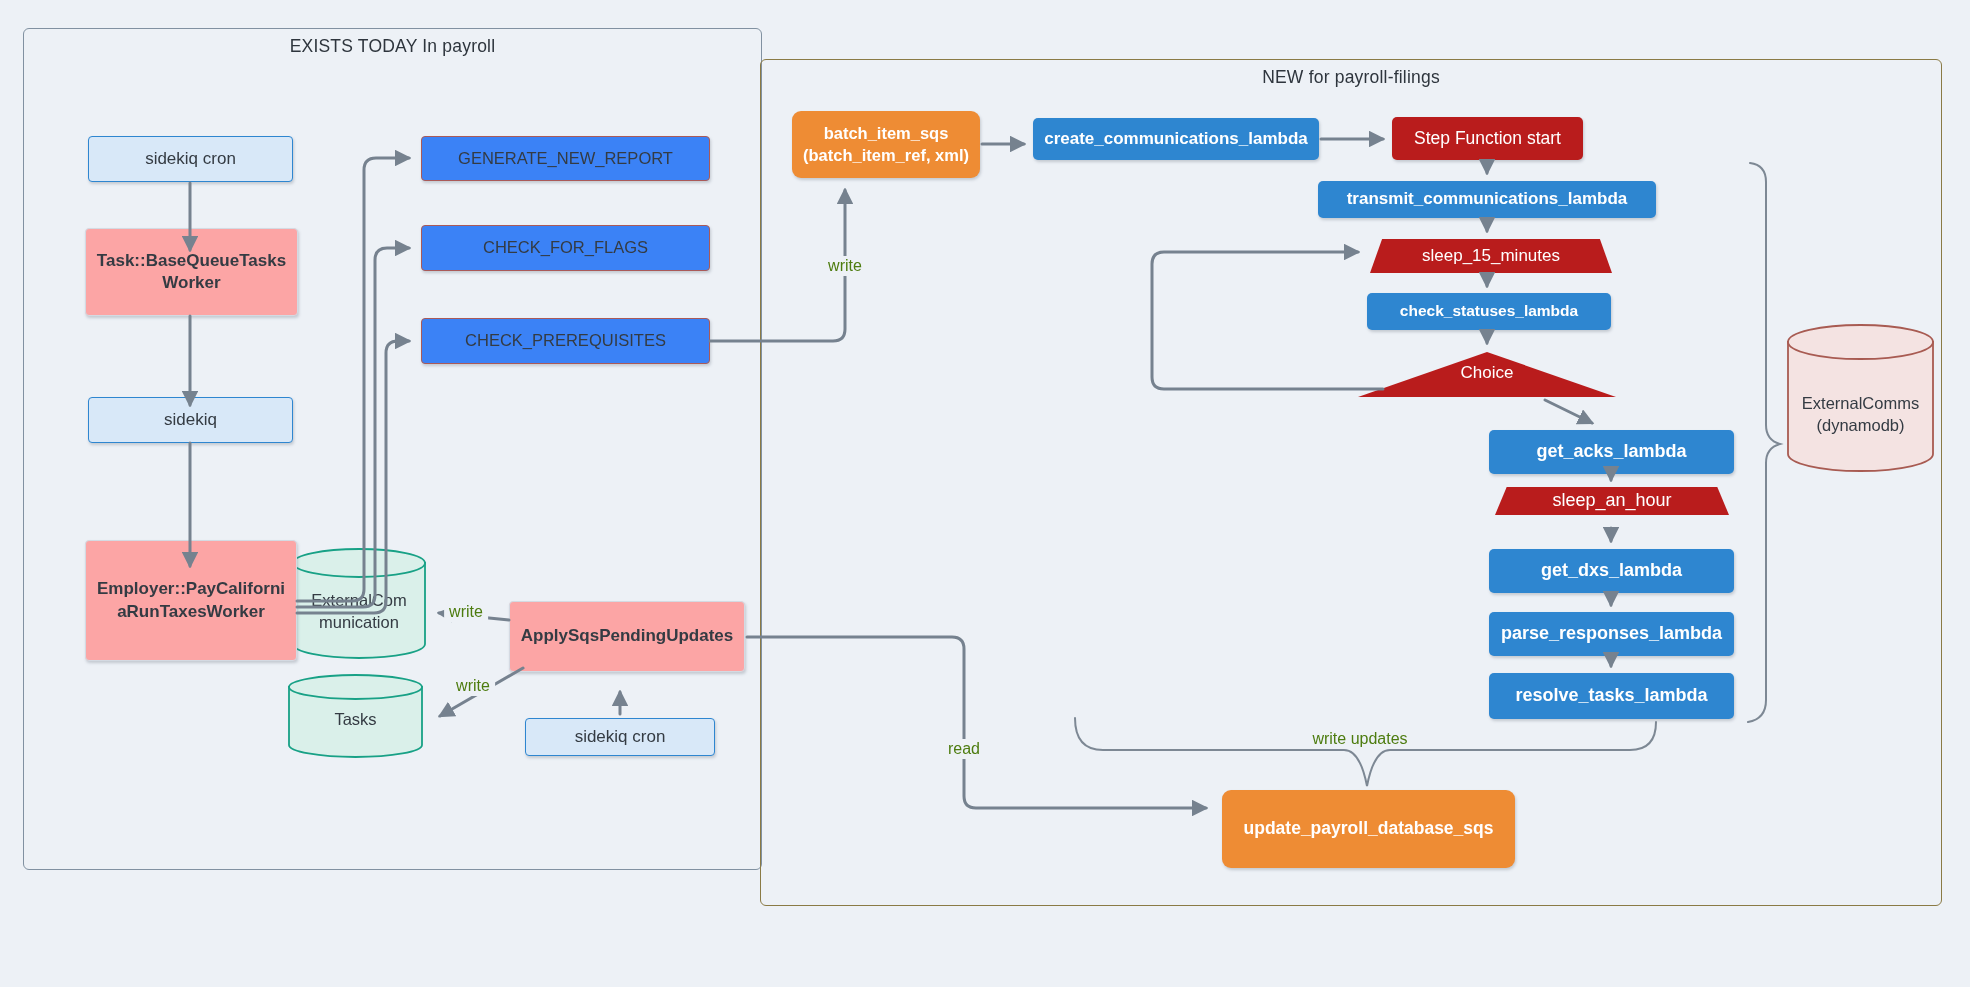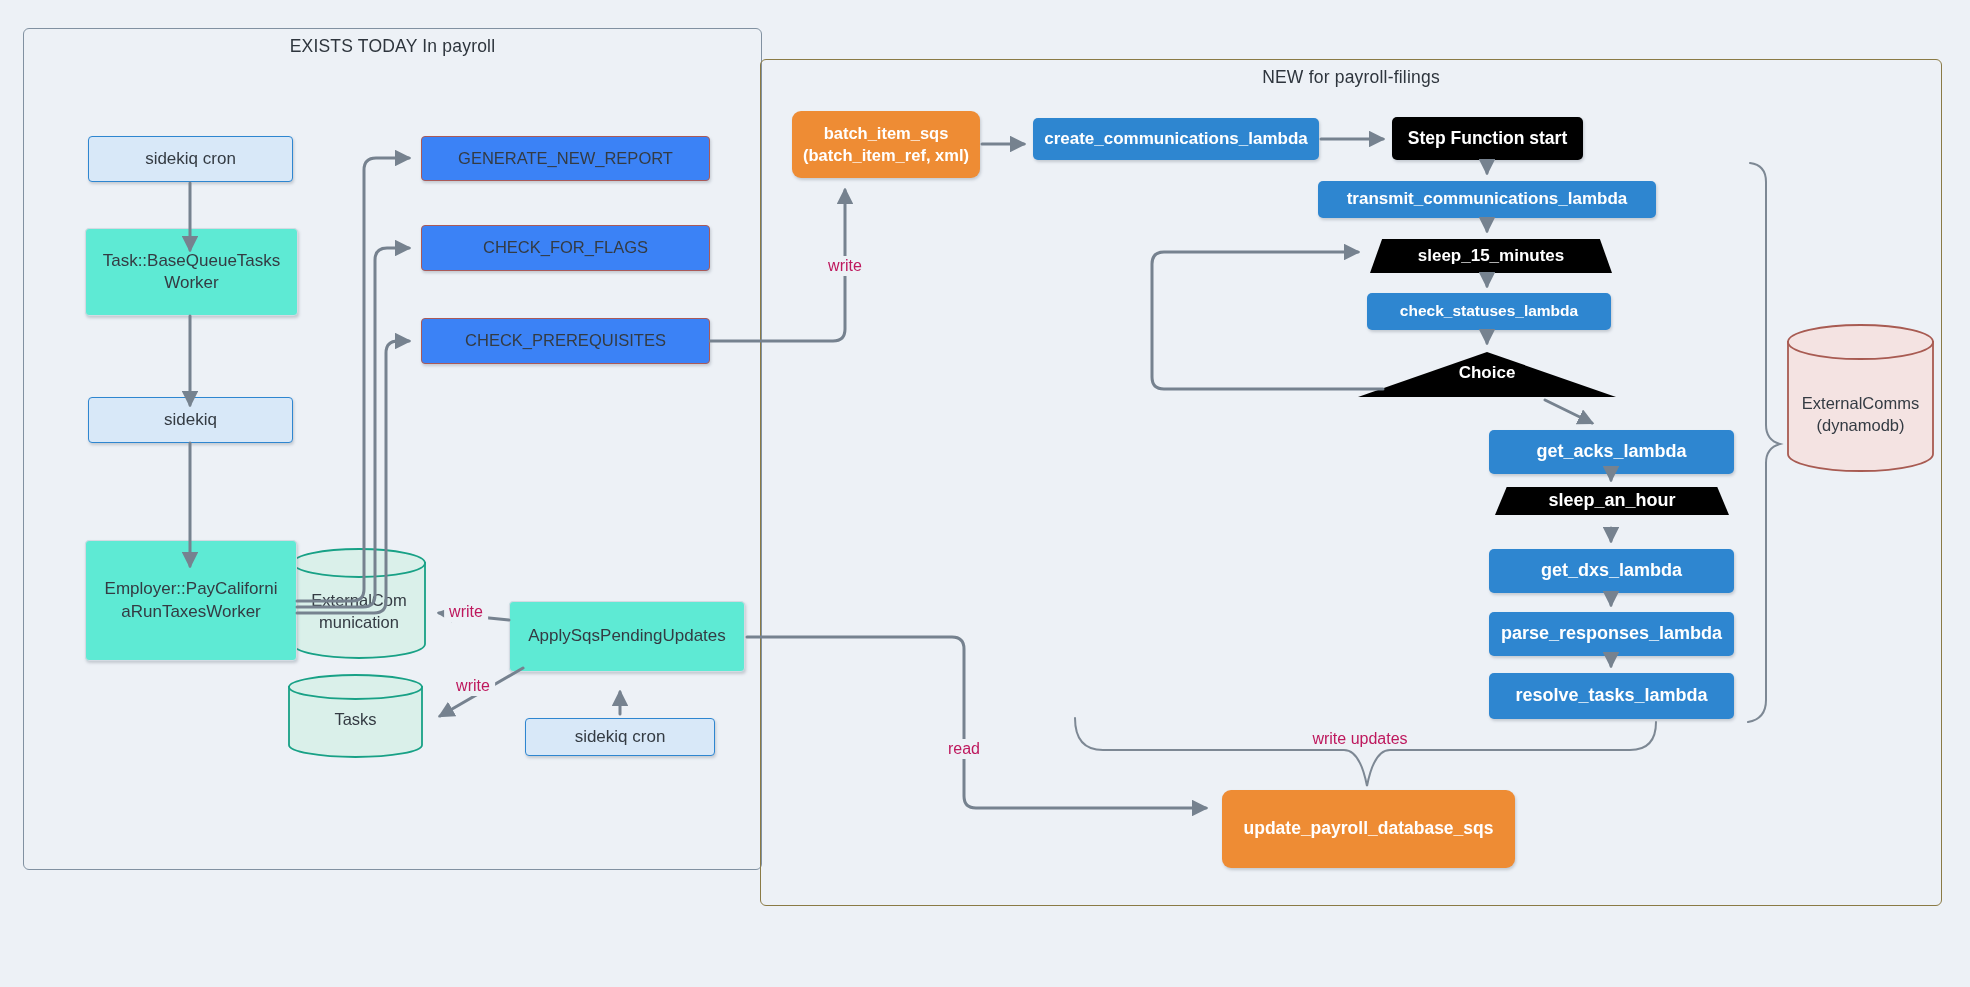--- a/index.html
+++ b/index.html
@@ -14,42 +14,42 @@
     position:absolute;top:7px;left:0;width:100%;text-align:center;
     font-size:17.5px;color:#2e353d;letter-spacing:.2px;
   }
   .node{
     position:absolute;display:flex;align-items:center;justify-content:center;
     text-align:center;border-radius:5px;font-size:17px;color:#343b43;
     box-shadow:1px 2px 3px rgba(90,100,115,.28);
     white-space:pre-line;line-height:1.32;z-index:2;box-sizing:border-box;
   }
   .blue{background:#2e86d0;color:#fff;font-weight:bold;}
-  .crimson{background:#000000;color:#fff;font-weight:bold;}
+  .crimson{background:#b91c1c;color:#fff;font-weight:normal;}
   .orange{background:#ee8c34;color:#fff;font-weight:bold;border-radius:9px;}
   .lightblue{background:#d8e8f8;border:1.6px solid #2e86d0;border-radius:4px;}
-  .whitebox{background:#5eead4;border:1.5px solid #d4dae2;border-radius:4px;}
+  .whitebox{background:#fca5a5;border:1.5px solid #d4dae2;border-radius:4px;font-weight:bold;}
   .pinkbox{background:#3b82f6;border:1.6px solid #aa5a58;border-radius:4px;font-size:16.5px;}
   .trap{clip-path:polygon(5% 0,95% 0,100% 100%,0 100%);border-radius:0;box-shadow:none;}
   .tri{
     clip-path:polygon(50% 0,100% 100%,0 100%);border-radius:0;box-shadow:none;
     align-items:flex-end;padding-bottom:13px;
   }
   .stacktext{font-size:18px;}
   .smalltext{font-size:15.5px;}
   .cyl-label{
     position:absolute;display:flex;align-items:center;justify-content:center;
     text-align:center;font-size:16.5px;color:#343b43;white-space:pre-line;
     line-height:1.35;z-index:4;
   }
   svg.edges{position:absolute;left:0;top:0;z-index:5;pointer-events:none;}
   svg.shapes{position:absolute;left:0;top:0;z-index:1;pointer-events:none;}
   .edge-label{
     position:absolute;z-index:6;background:#edf1f6;padding:1px 5px;
-    font-size:16px;color:#be185d;transform:translate(-50%,-50%);white-space:nowrap;text-align:right;
+    font-size:16px;color:#4d7c0f;transform:translate(-50%,-50%);white-space:nowrap;text-align:right;
   }
 </style>
 </head>
 <body>
 
 <div class="stage">
 
   <div class="panel left">
     <div class="panel-title">EXISTS TODAY In payroll</div>
   </div>

